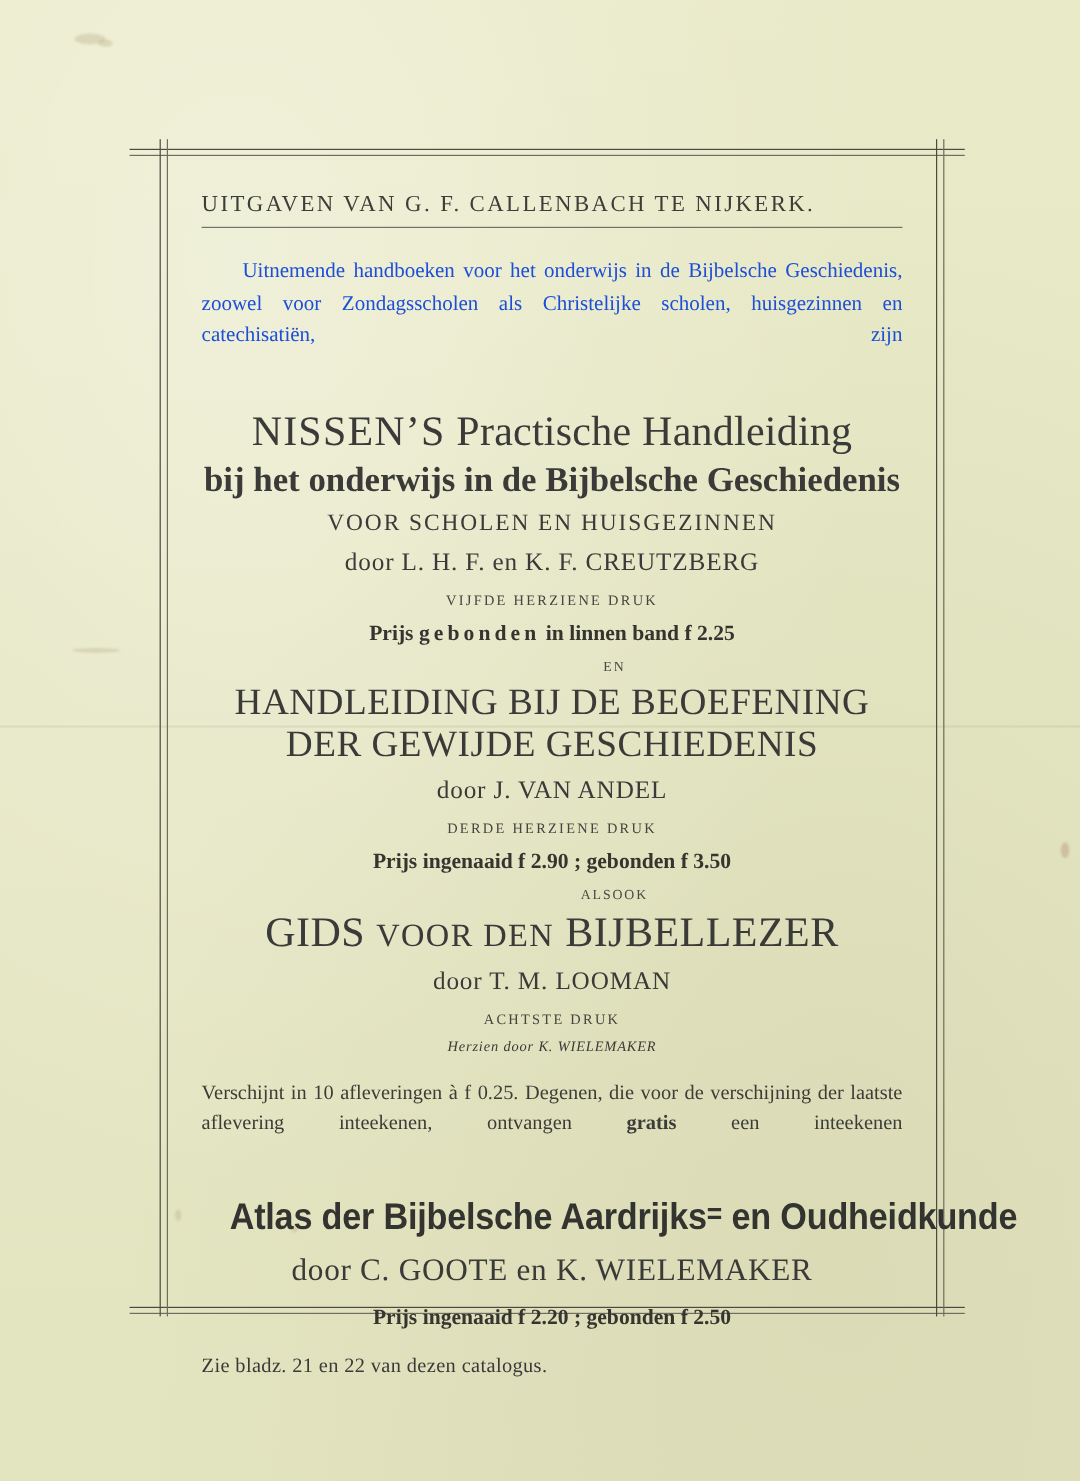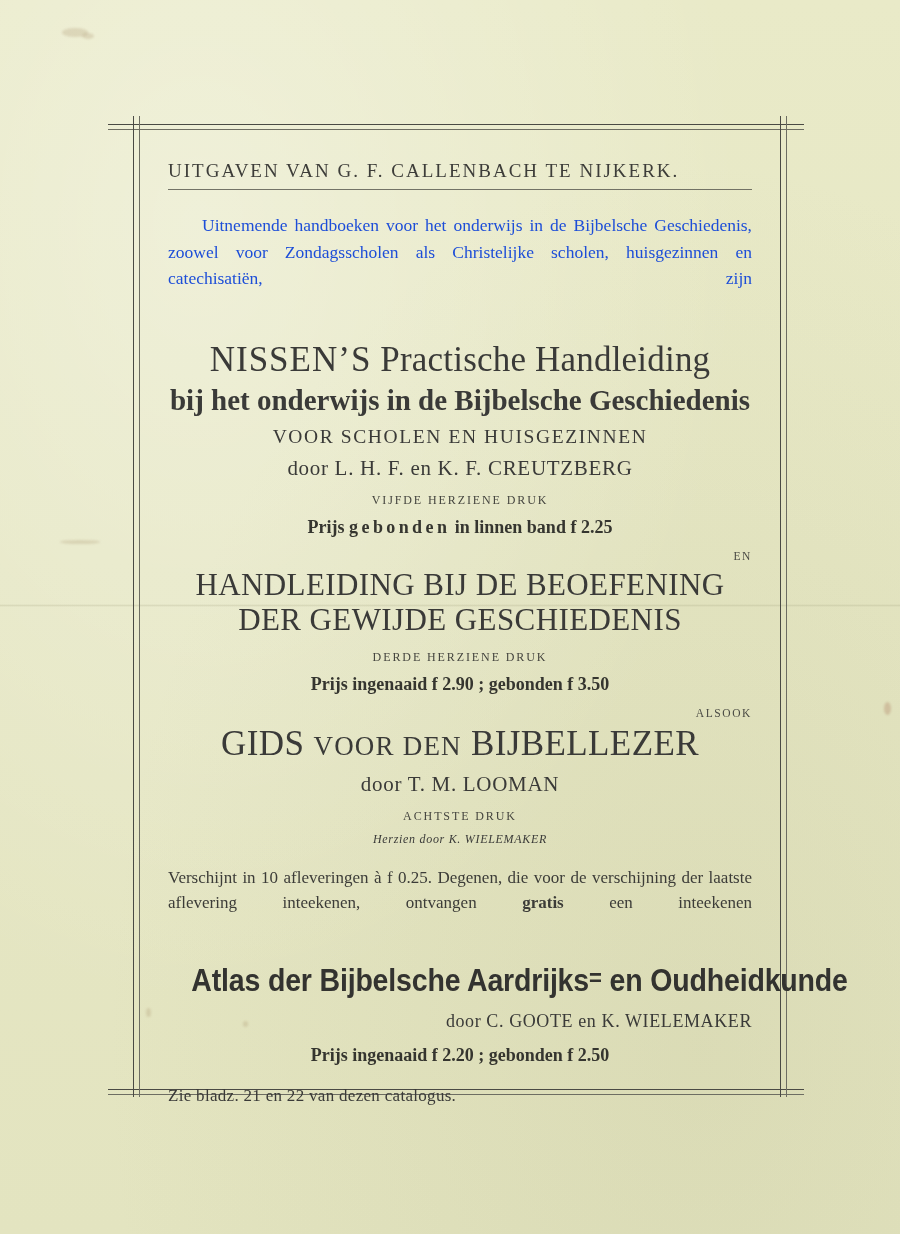--- a/index.html
+++ b/index.html
@@ -119,21 +119,21 @@
     margin-top: 9px;
     font-size: 18px;
     font-weight: bold;
     white-space: nowrap;
     color: #35352f;
   }
   .price .sp { letter-spacing: 3.4px; }
 
   .label-left {
     margin-top: 12px;
-    text-align: right;
+    text-align: center;
     padding-left: 104px;
     font-size: 11.5px;
     letter-spacing: 1.6px;
     color: #4a4a44;
   }
 
   .t-hand {
     margin-top: 6px;
     font-size: 31px;
     line-height: 1.08;
@@ -183,24 +183,23 @@
   }
   .t-atlas .dh {
     position: relative;
     top: -5px;
     font-size: 24px;
     letter-spacing: 0;
   }
 
   .byline2 {
     margin-top: 12px;
-    font-size: 18px;
+    font-size: 26px;
     letter-spacing: .6px;
     white-space: nowrap;
-    text-align: right;
   }
 
   .closing {
     margin-top: 20px;
     text-align: left;
     font-size: 17px;
     letter-spacing: .3px;
   }
 </style>
 </head>
@@ -246,20 +245,21 @@
   <div class="sub-caps">VOOR SCHOLEN EN HUISGEZINNEN</div>
   <div class="byline">door L. H. F. en K. F. CREUTZBERG</div>
   <div class="tiny-caps">VIJFDE HERZIENE DRUK</div>
   <div class="price">
     <span>Prijs </span><span class="sp">gebonden</span><span> in linnen band  f 2.25</span>
   </div>
 
   <div class="label-left">EN</div>
   <div class="t-hand">HANDLEIDING BIJ DE BEOEFENING</div>
   <div class="t-hand-2">DER GEWIJDE GESCHIEDENIS</div>
+  <div class="byline">door J. VAN ANDEL</div>
   <div class="tiny-caps">DERDE HERZIENE DRUK</div>
   <div class="price">Prijs  ingenaaid  f 2.90 ;   gebonden   f 3.50</div>
 
   <div class="label-left">ALSOOK</div>
   <div class="t-gids">
     <span>GIDS</span>
     <span class="mid">VOOR DEN</span>
     <span>BIJBELLEZER</span>
   </div>
   <div class="byline">door T. M. LOOMAN</div>

